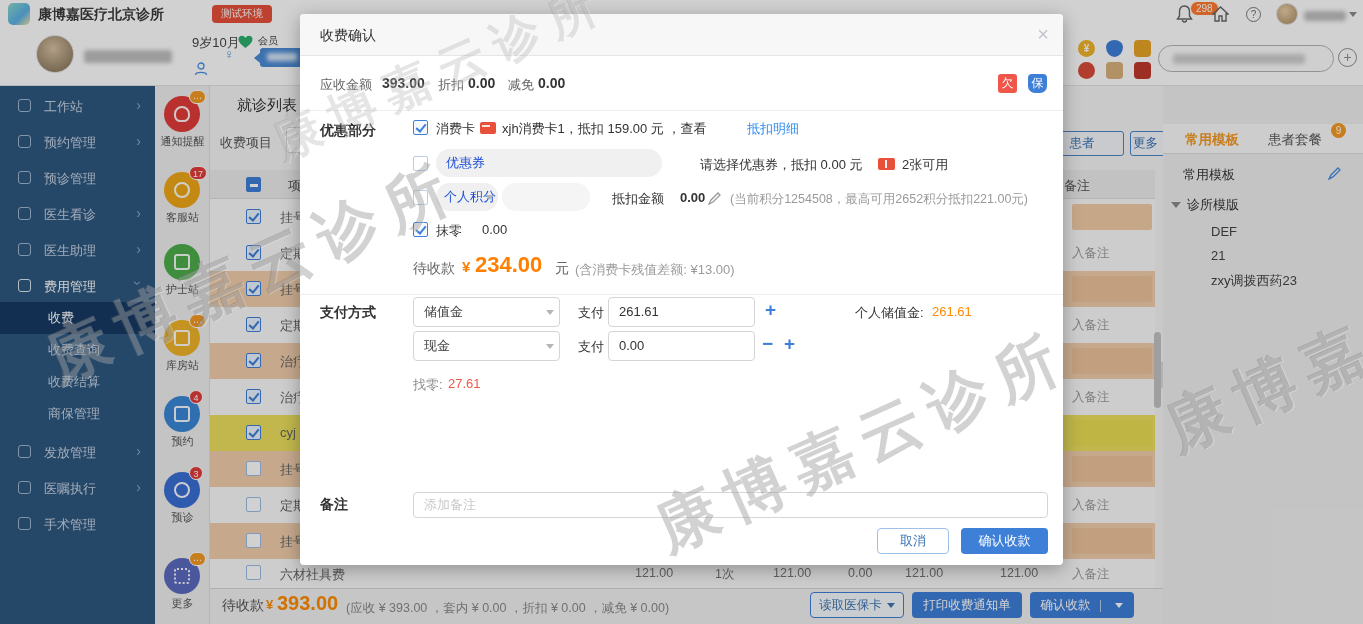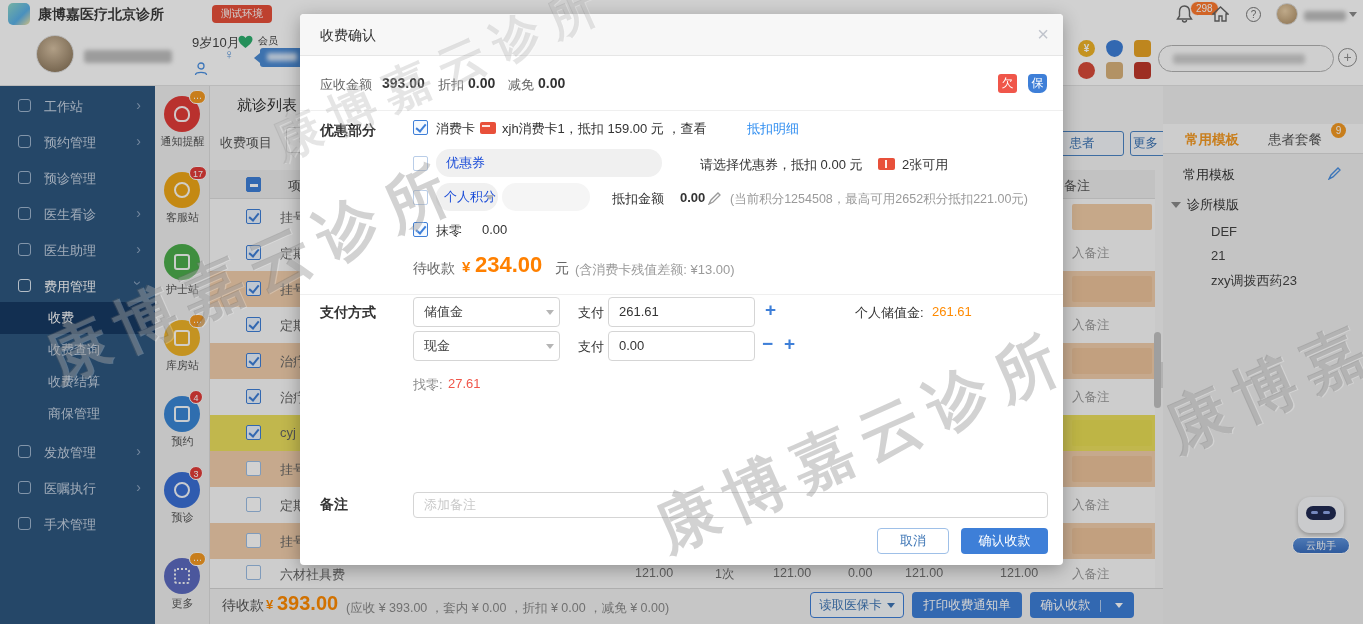--- a/index.html
+++ b/index.html
@@ -404,29 +404,20 @@
     <svg class="pencil-svg" style="left:165px;top:80px" viewBox="0 0 14 14">
       <path d="M1 13 L3 9 L10 2 L12 4 L5 11 Z M10 2 L12 4" fill="none" stroke="#4a90e2" stroke-width="1.4"></path>
     </svg>
     <div class="tree-caret"></div>
     <div class="tree-root">诊所模版</div>
     <div class="tree-item" style="top:138px">DEF</div>
     <div class="tree-item" style="top:162px">21</div>
     <div class="tree-item" style="top:186px">zxy调拨西药23</div>
   </div>
 
-  <div class="abs robot">
-    <div class="robot-head">
-      <div class="robot-visor">
-        <span class="robot-eye" style="left:5px"></span>
-        <span class="robot-eye" style="left:17px"></span>
-      </div>
-    </div>
-    <div class="robot-pill">云助手</div>
-  </div>
 
   <div class="abs overlay"></div>
 
   <div class="abs modal">
     <div class="m-hdr">
       <span class="m-title">收费确认</span>
       <span class="m-close">×</span>
     </div>
 
     <span class="abs m-sum-label" style="left:20px;top:62px">应收金额</span>

